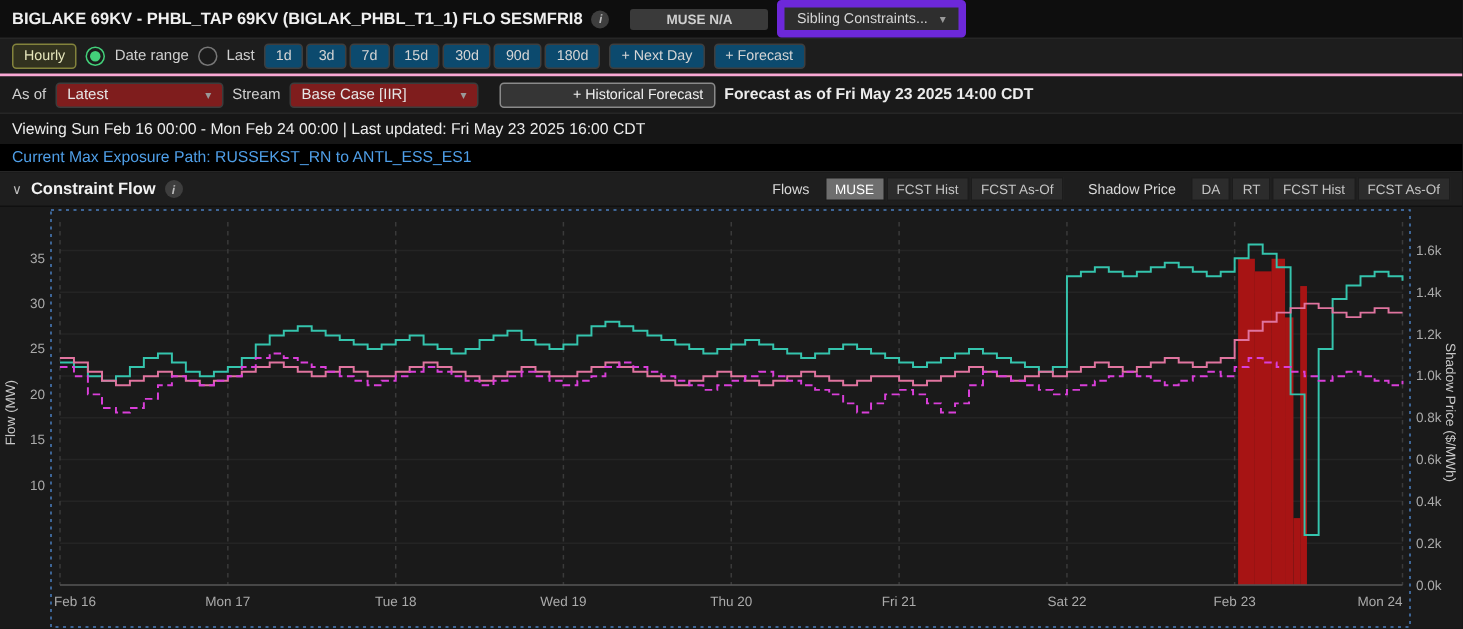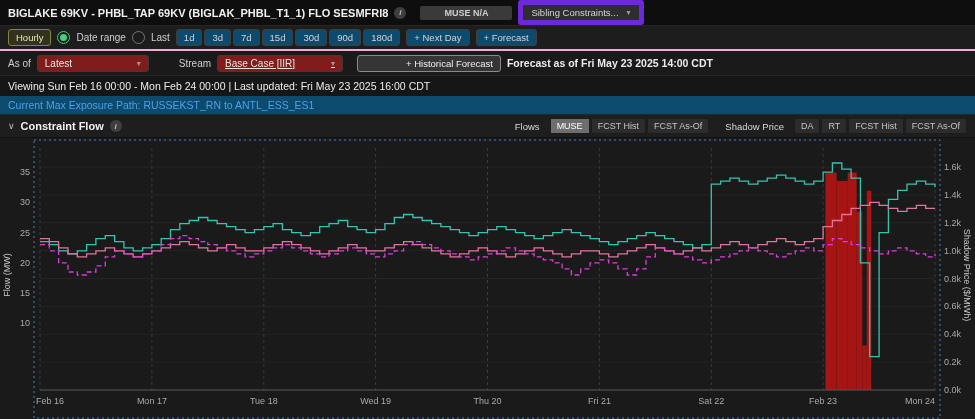--- a/index.html
+++ b/index.html
@@ -7,21 +7,21 @@
     width:975px;height:419px;overflow:hidden;
     background:#141414;color:#ddd;
     font-family:"Liberation Sans",sans-serif;
     -webkit-font-smoothing:antialiased;
   }
   .row{display:flex;align-items:center;gap:6px;padding:0 8px;box-sizing:border-box;}
   .r1{height:26px;background:#0e0e0e;border-bottom:1px solid #262626;}
   .r2{height:25px;background:#1d1d1d;border-bottom:2px solid #f9a8d4;align-items:center;}
   .r3{height:25px;background:#1a1a1a;border-bottom:1px solid #262626;}
   .r4{height:20px;background:#161616;}
-  .r5{height:19px;background:#0c4a6e;border-bottom:1px solid #262626;}
+  .r5{height:19px;background:#000000;border-bottom:1px solid #262626;}
   .title{font-size:11px;font-weight:bold;color:#f0f0f0;white-space:nowrap;}
   .info{width:12px;height:12px;border-radius:50%;background:#3e3e3e;color:#bdbdbd;
     font-size:8px;display:inline-flex;align-items:center;justify-content:center;
     font-style:italic;font-weight:bold;flex:0 0 auto;}
   .badge{background:#3a3a3a;color:#cfcfcf;font-size:9px;font-weight:bold;
     padding:2px 24px;border-radius:2px;margin-left:8px;white-space:nowrap;}
   .btn{background:#0c4a6e;border:1px solid #3e3e3e;color:#d5d5d5;font-size:9.5px;
     padding:2px 7px;border-radius:3px;cursor:pointer;white-space:nowrap;
     font-family:"Liberation Sans",sans-serif;}
   .btn.hourly{background:#32321f;border-color:#83833c;color:#e6e6bc;}
@@ -93,22 +93,22 @@
     <button class="btn">+ Next Day</button>
     <button class="btn">+ Forecast</button>
   </div>
 
   <div class="row r3">
     <span class="lbl">As of</span>
     <span class="select" style="min-width:96px;justify-content:space-between;">
       <span>Latest</span>
       <span class="caret">▾</span>
     </span>
-    <span class="lbl" style="margin-left:24px;">Stream</span>
-    <span class="select" style="min-width:110px;justify-content:space-between;text-decoration:underline;">
+    <span class="lbl" style="margin-left:0;">Stream</span>
+    <span class="select" style="min-width:110px;justify-content:space-between;">
       <span>Base Case [IIR]</span>
       <span class="caret">▾</span>
     </span>
     <button class="btn outline" style="margin-left:8px;padding-left:48px;">+ Historical Forecast</button>
     <span class="viewing" style="font-weight:bold;">Forecast as of Fri May 23 2025 14:00 CDT</span>
   </div>
 
   <div class="row r4">
     <span class="viewing">Viewing Sun Feb 16 00:00 - Mon Feb 24 00:00 | Last updated: Fri May 23 2025 16:00 CDT</span>
   </div>

